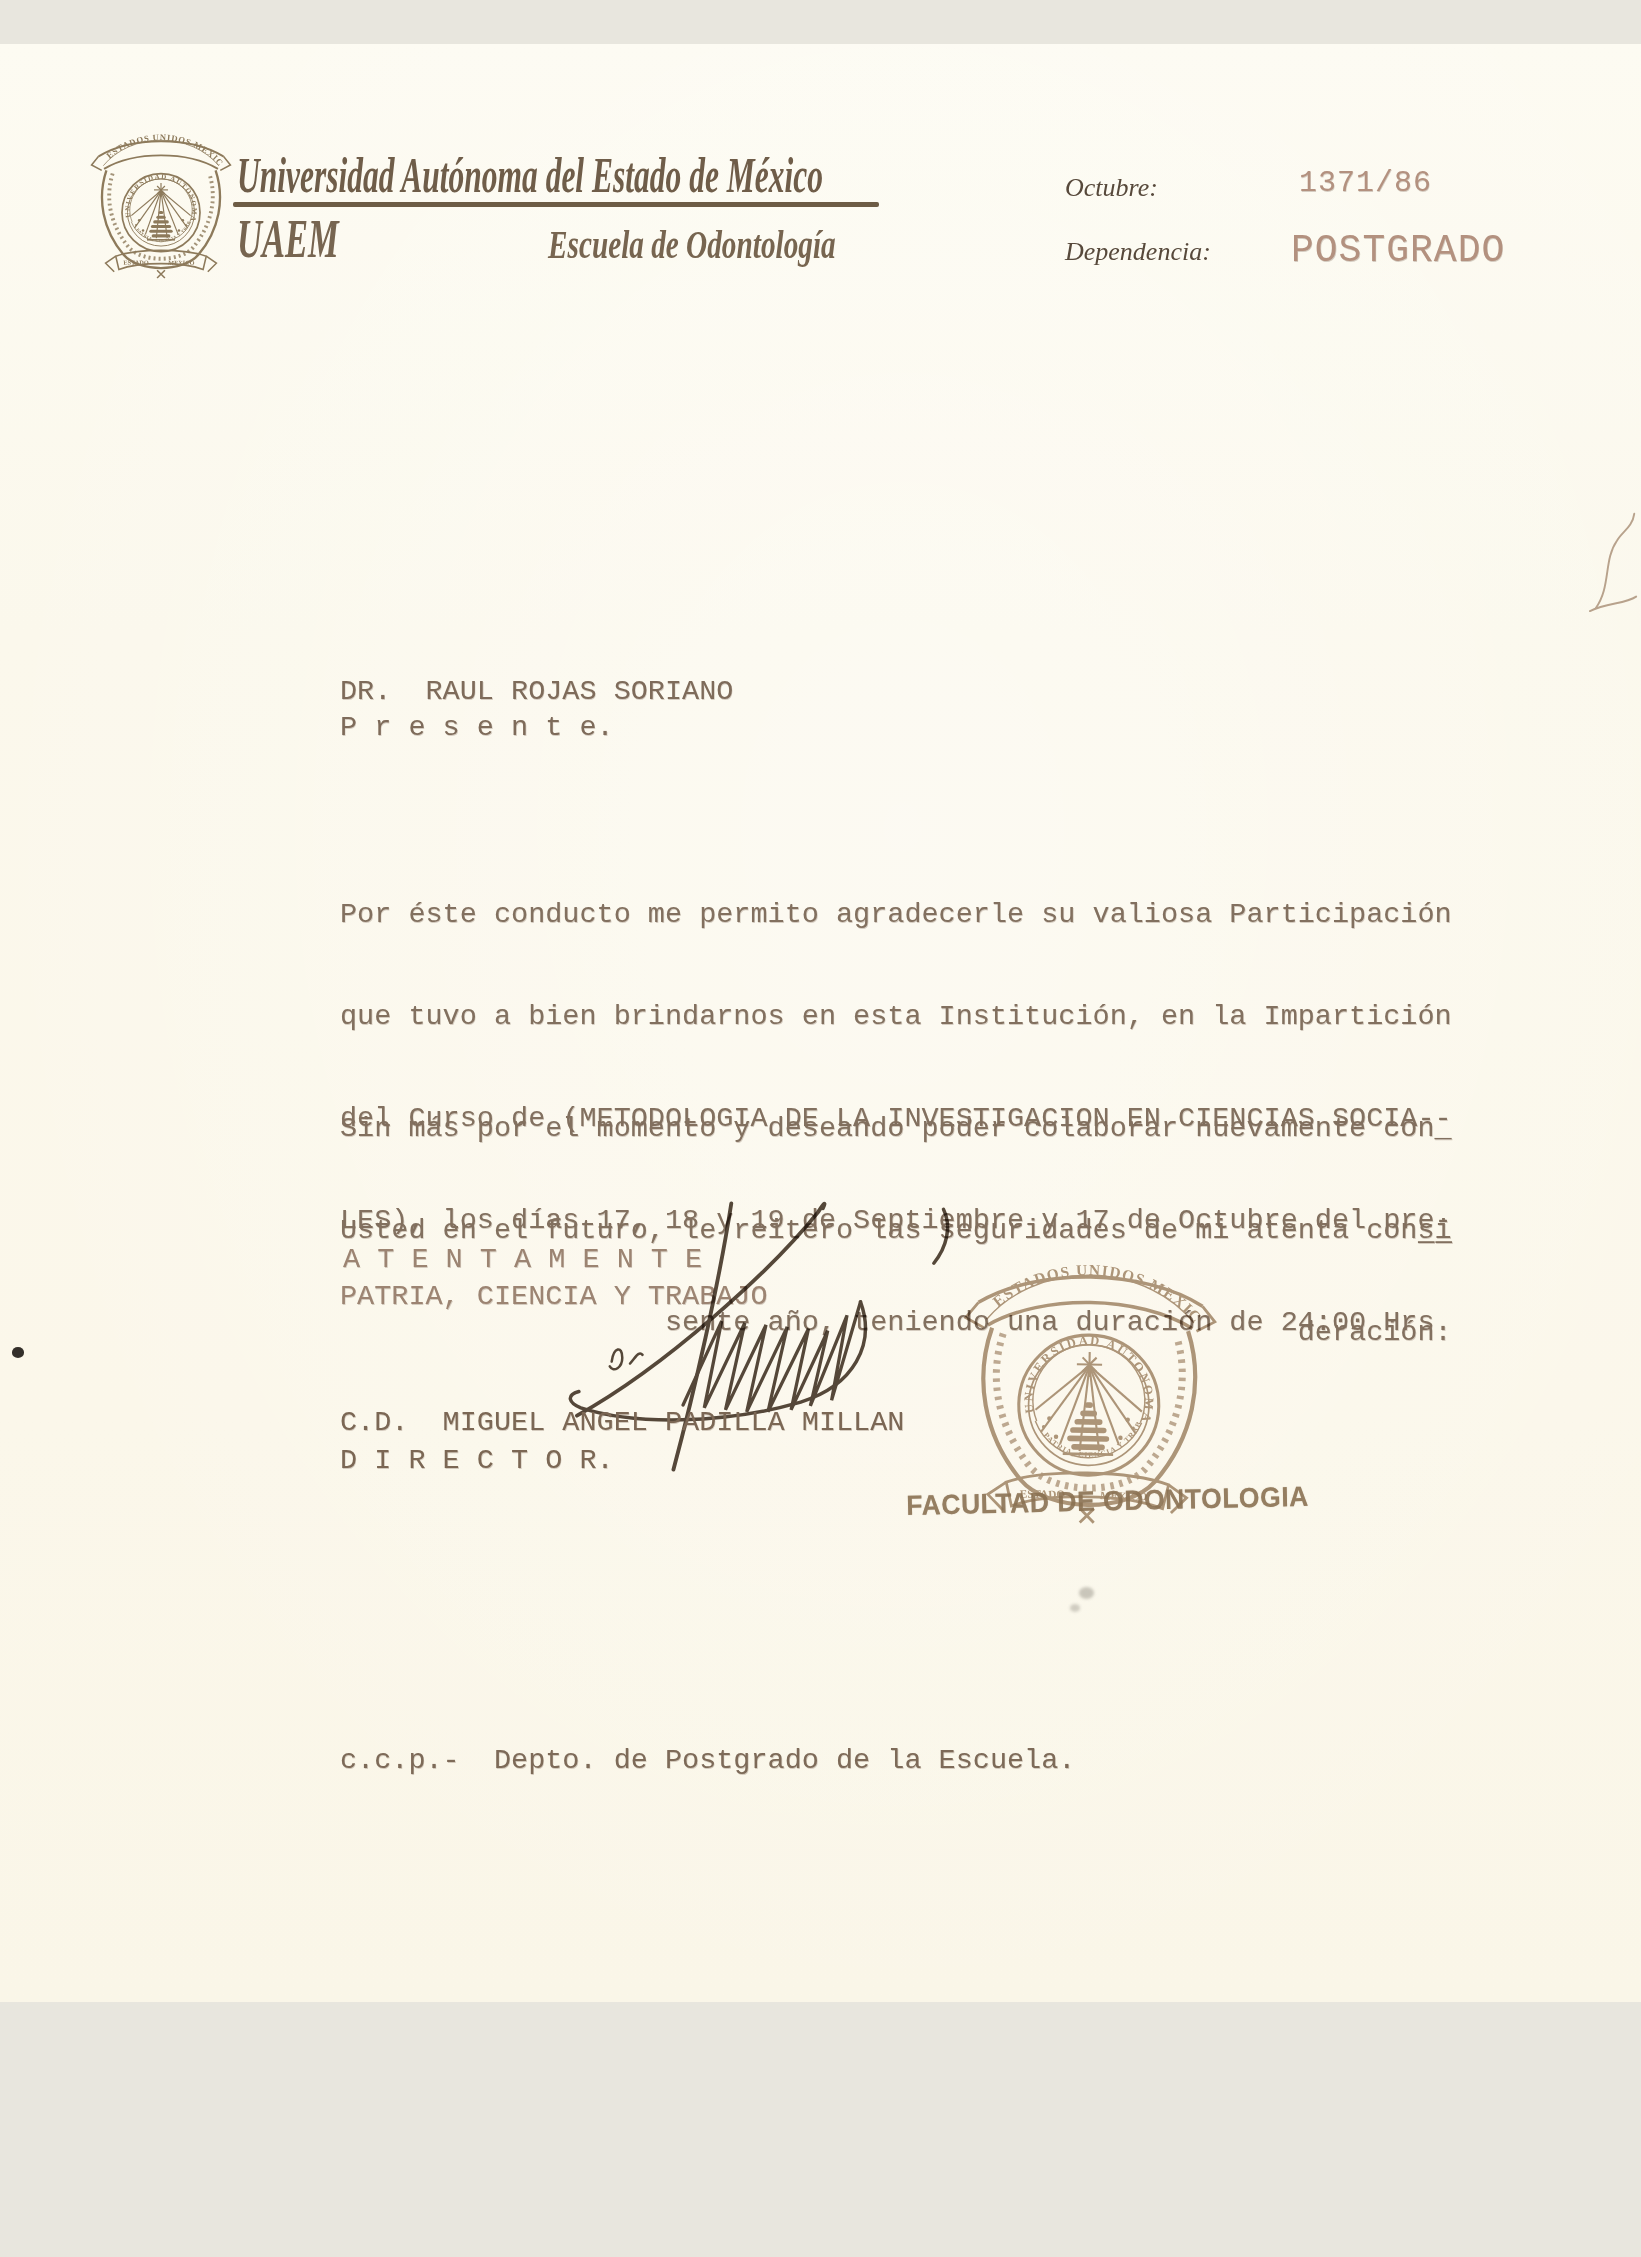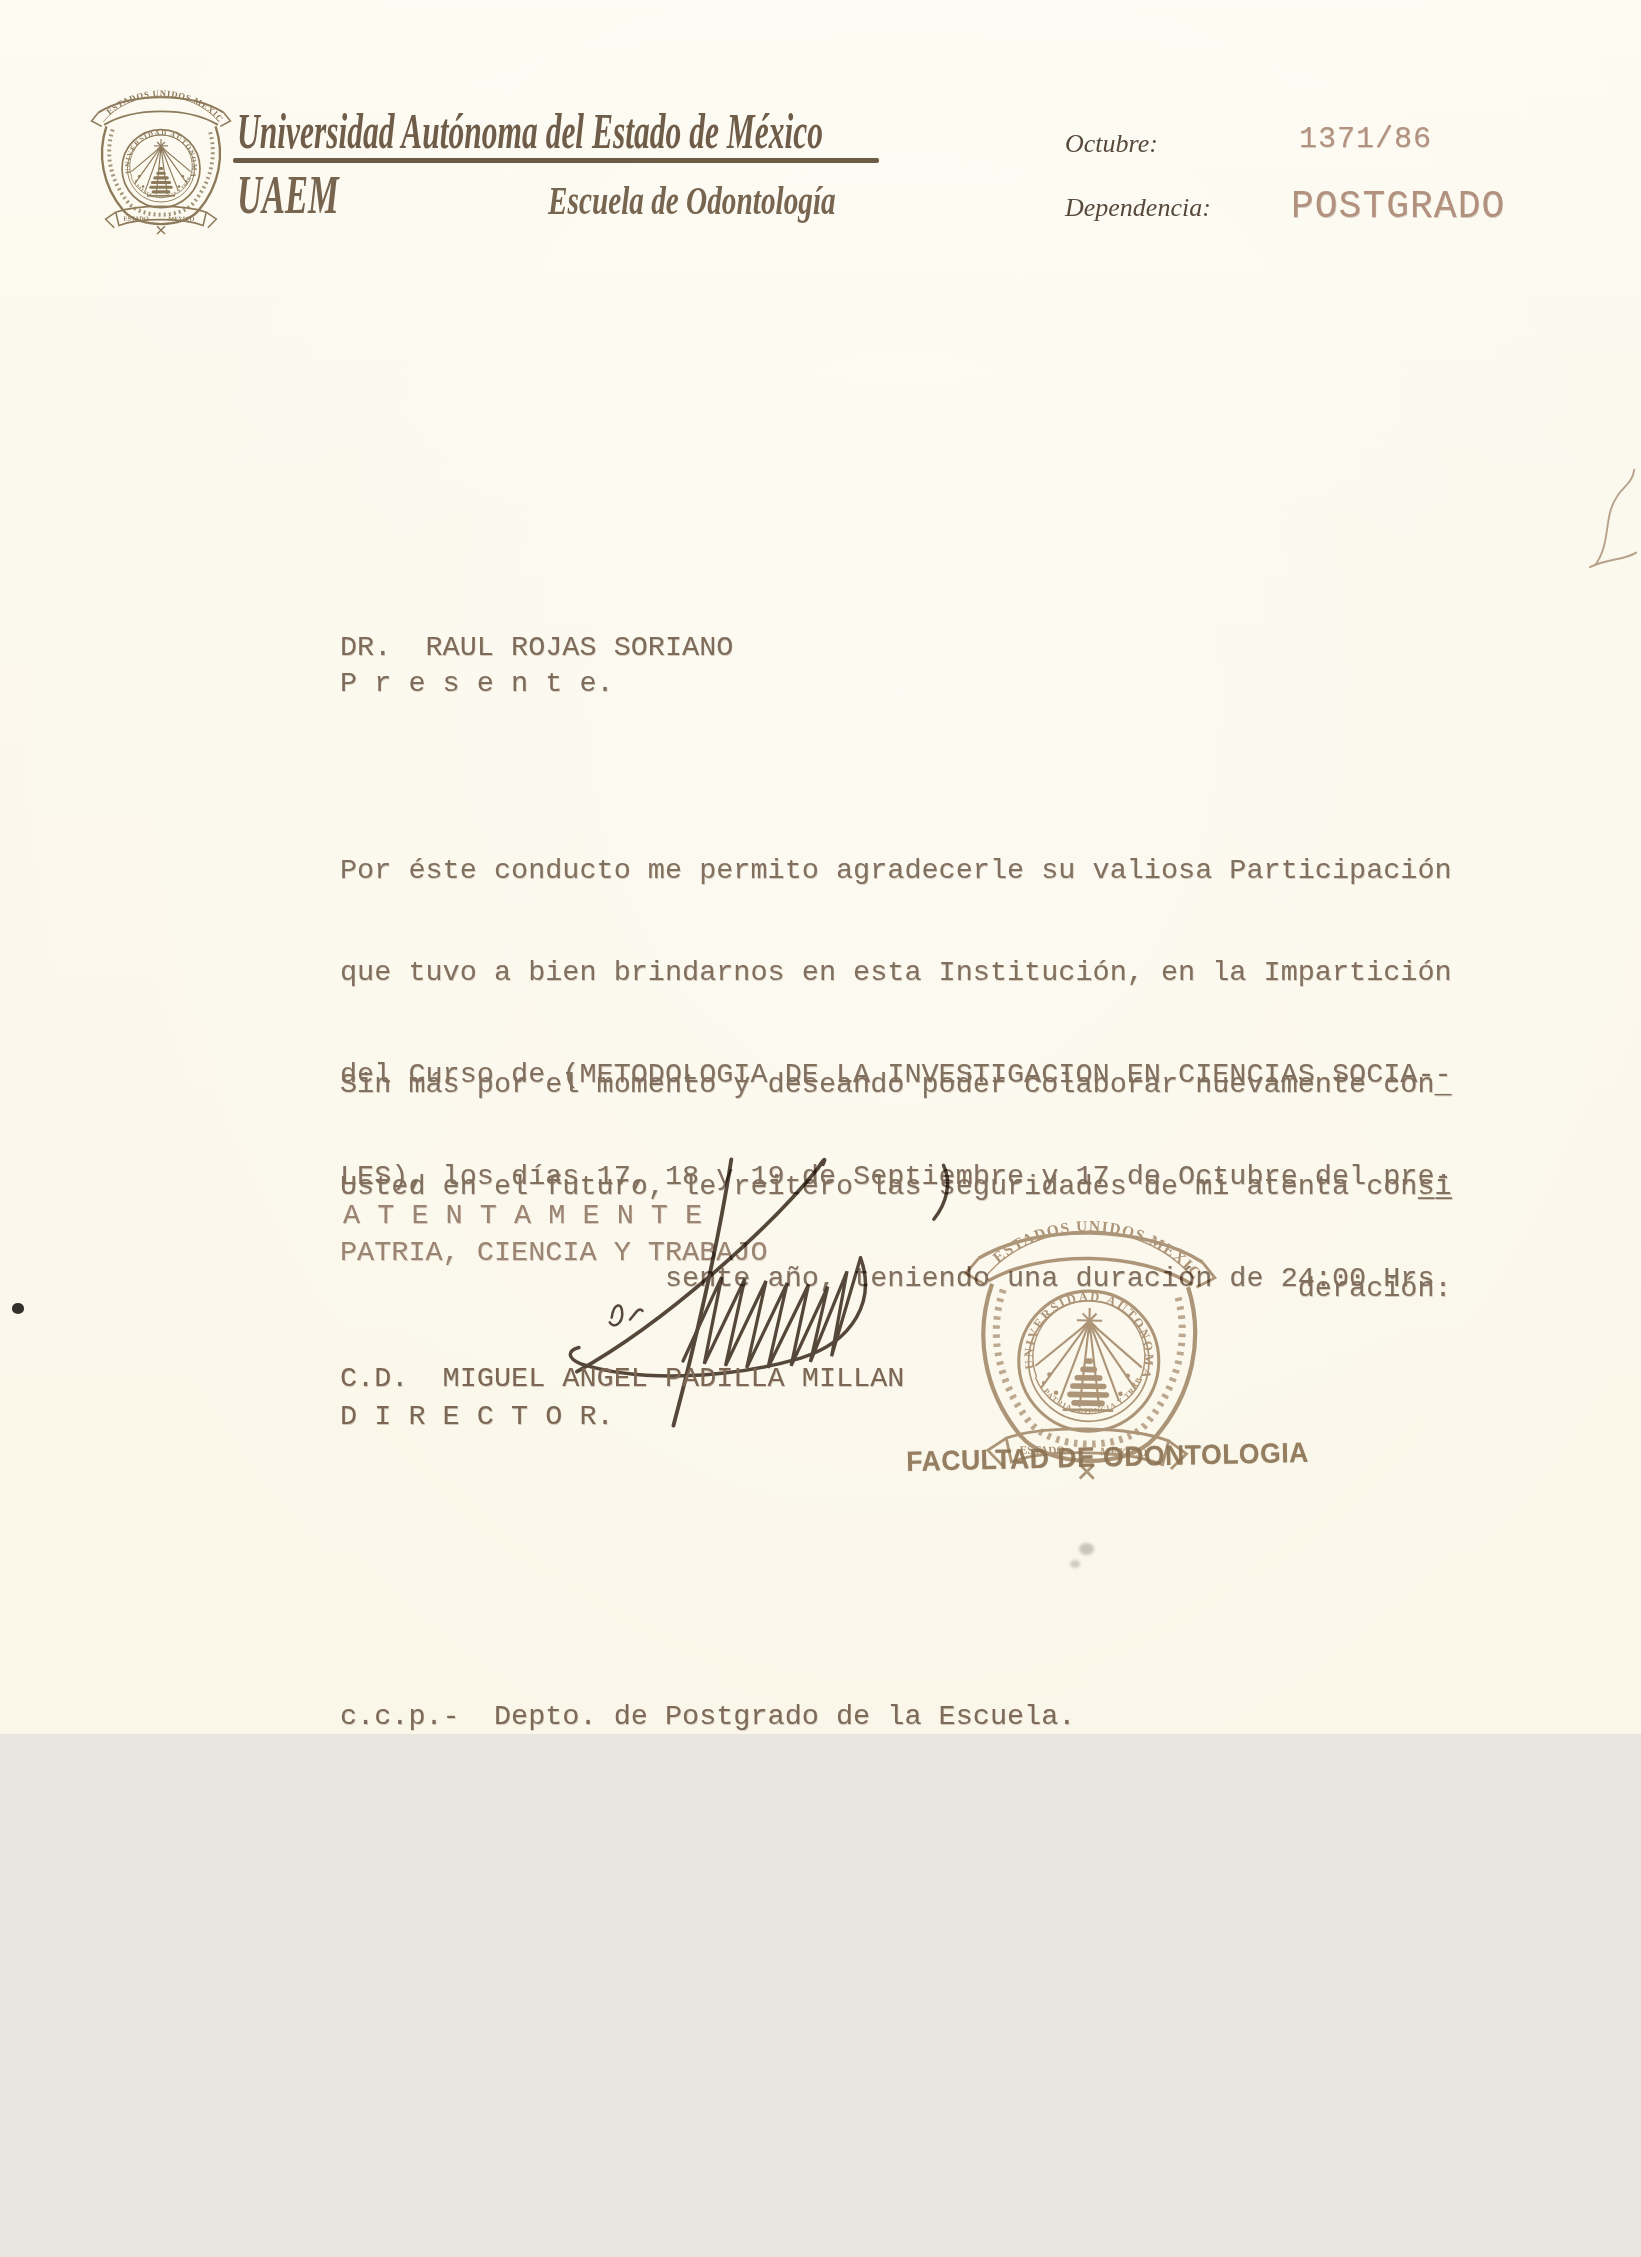--- a/index.html
+++ b/index.html
@@ -2,24 +2,25 @@
 <html><head>
 <meta charset="utf-8">
 <style>
   * { margin:0; padding:0; box-sizing:border-box; }
   html,body { width:1641px; height:2257px; }
   body{
     font-family:"Liberation Sans", sans-serif;
     background:#e8e6de;
   }
   .page{
-    position:relative; width:1641px; height:1734px; overflow:hidden;
+    position:relative; width:1641px; height:1958px; overflow:hidden;
     background:
       radial-gradient(ellipse 1352px 1738px at 55% 40%, rgba(255,255,255,.35), rgba(0,0,0,0) 70%),
       linear-gradient(180deg, #fdfbf2 0%, #fbf8ec 30%, #fbf7ea 70%, #faf6e8 100%);
+    margin-top: 44px;
   }
   
   .tw{
     position:absolute;
     font-family:"Liberation Mono","DejaVu Sans Mono",monospace;
     font-size:28.5px; line-height:34px;
     color:#82705f; white-space:pre;
     text-shadow:0.6px 0.7px 0 rgba(122,100,84,.30);
     text-align:right;
   }

